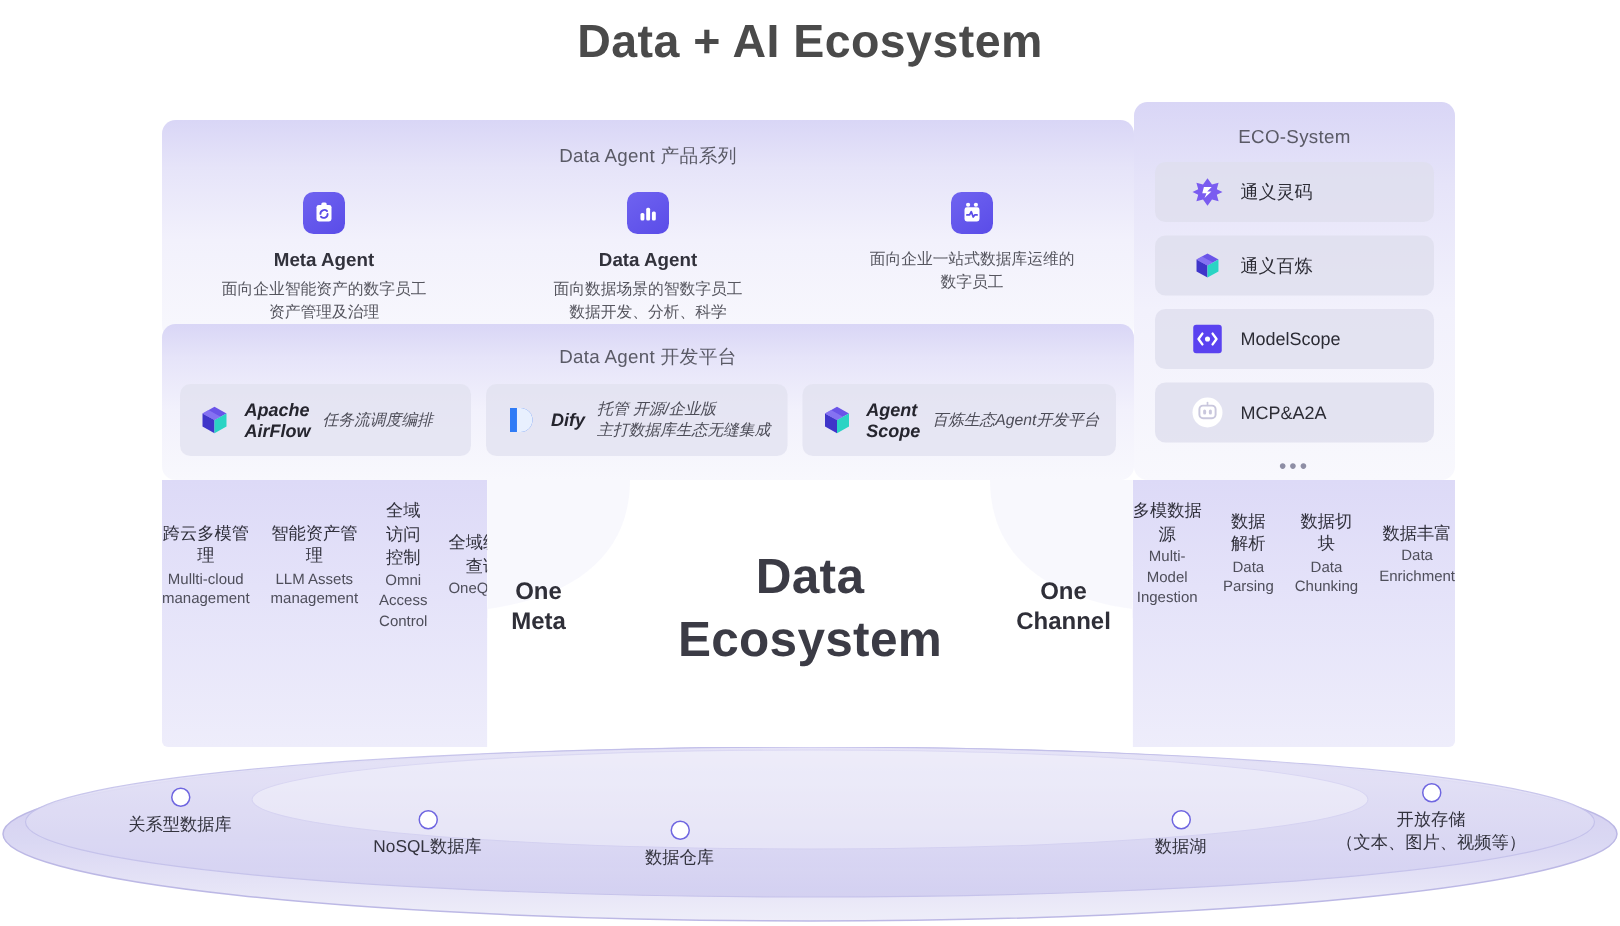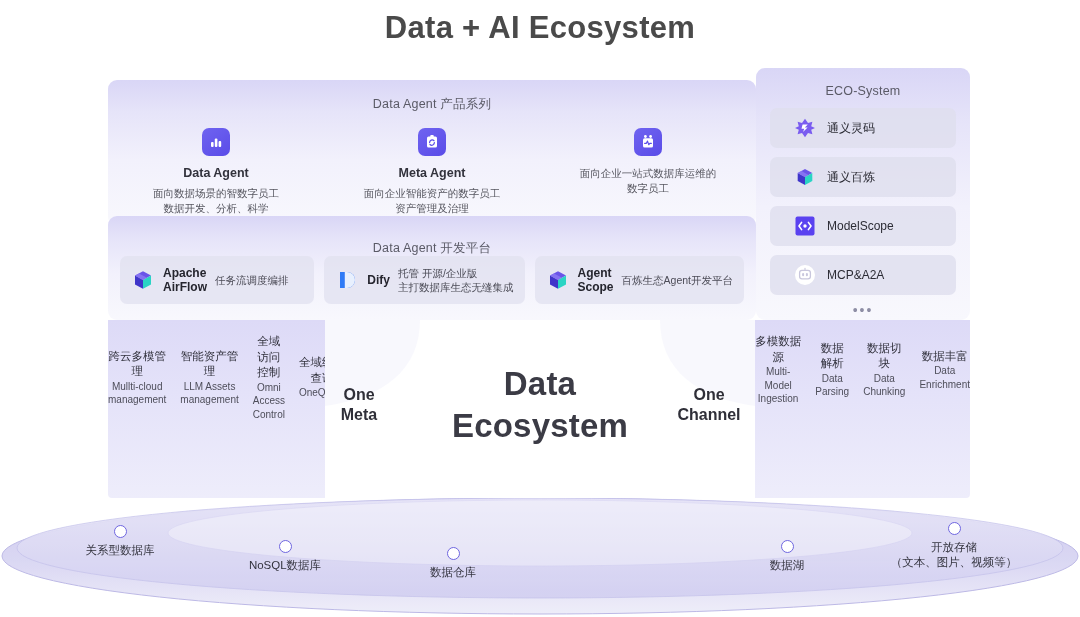--- a/index.html
+++ b/index.html
@@ -42,24 +42,24 @@
     width: 28px; height: 28px; margin: 0 auto 10px;
     border-radius: 7px;
     background: linear-gradient(145deg, #6f63f0, #5a4ce8);
     display: flex; align-items: center; justify-content: center;
   }
   .agent-name { font-size: 12.5px; font-weight: bold; color: #32323c; margin-bottom: 6px; }
   .agent-desc { font-size: 10.5px; color: #56565f; line-height: 1.45; }
 
   
   #devplat-panel { left: 108px; top: 216px; width: 648px; height: 104px; }
-  #devplat-panel .panel-title { margin-top: 24px; }
+  #devplat-panel .panel-title { margin-top: 14px; }
   .dev-row {
     position: absolute; top: 40px; left: 12px; right: 12px;
-    display: flex; gap: 10px;
+    display: flex; gap: 10px; font-style: italic;
   }
   .dev-card {
     flex: 1; height: 48px; border-radius: 7px;
     background: rgba(226,226,240,.78);
     display: flex; align-items: center; padding: 0 11px; gap: 8px;
   }
   .dev-logo { width: 24px; height: 24px; flex: none; position: relative; }
   .dev-brand { font-size: 12px; font-weight: bold; color: #25252e; line-height: 1.18; white-space: nowrap; }
   .dev-note { font-size: 10.5px; color: #4c4c57; line-height: 1.35; white-space: nowrap; }
 
@@ -150,41 +150,41 @@
     <ellipse cx="540" cy="533" rx="372" ry="33" fill="#ffffff" opacity=".34" stroke="#c8c5ec" stroke-width=".7"></ellipse>
   </svg>
 
   <div class="panel" id="agents-panel">
     <div class="panel-title">Data Agent 产品系列</div>
     <div class="agent-row">
 
       <div class="agent-card">
         <div class="agent-icon">
           <svg width="16" height="16" viewBox="0 0 16 16">
+            <rect x="3" y="2.6" width="10" height="11" rx="1.6" fill="#fff"></rect>
+            <rect x="6.2" y="1" width="3.6" height="2.6" rx="1.1" fill="#fff"></rect>
+            <path d="M5.6 8.6a2.6 2.6 0 0 1 4.4-1.9M10.4 8.6a2.6 2.6 0 0 1-4.4 1.9" fill="none" stroke="#5a4ce8" stroke-width="1.25" stroke-linecap="round"></path>
+          </svg>
+        </div>
+        <div class="agent-name">Meta Agent</div>
+        <div class="agent-desc">面向企业智能资产的数字员工</div>
+        <div class="agent-desc">资产管理及治理</div>
+      </div>
+
+      <div class="agent-card">
+        <div class="agent-icon">
+          <svg width="16" height="16" viewBox="0 0 16 16">
             <rect x="3" y="8" width="2.6" height="5" rx="1" fill="#fff"></rect>
             <rect x="6.8" y="4.5" width="2.6" height="8.5" rx="1" fill="#fff"></rect>
             <rect x="10.6" y="7" width="2.6" height="6" rx="1" fill="#fff"></rect>
           </svg>
         </div>
         <div class="agent-name">Data Agent</div>
         <div class="agent-desc">面向数据场景的智数字员工</div>
         <div class="agent-desc">数据开发、分析、科学</div>
-      </div>
-
-      <div class="agent-card">
-        <div class="agent-icon">
-          <svg width="16" height="16" viewBox="0 0 16 16">
-            <rect x="3" y="2.6" width="10" height="11" rx="1.6" fill="#fff"></rect>
-            <rect x="6.2" y="1" width="3.6" height="2.6" rx="1.1" fill="#fff"></rect>
-            <path d="M5.6 8.6a2.6 2.6 0 0 1 4.4-1.9M10.4 8.6a2.6 2.6 0 0 1-4.4 1.9" fill="none" stroke="#5a4ce8" stroke-width="1.25" stroke-linecap="round"></path>
-          </svg>
-        </div>
-        <div class="agent-name">Meta Agent</div>
-        <div class="agent-desc">面向企业智能资产的数字员工</div>
-        <div class="agent-desc">资产管理及治理</div>
       </div>
 
       <div class="agent-card">
         <div class="agent-icon">
           <svg width="16" height="16" viewBox="0 0 16 16">
             <circle cx="5.4" cy="2.5" r="1.4" fill="#fff"></circle>
             <circle cx="10.6" cy="2.5" r="1.4" fill="#fff"></circle>
             <rect x="3" y="4.2" width="10" height="9.4" rx="1.6" fill="#fff"></rect>
             <path d="M4.6 9.3h1.8l1.1-2.2 1.3 3.6 1-1.4h1.6" fill="none" stroke="#5a4ce8" stroke-width="1.15" stroke-linecap="round" stroke-linejoin="round"></path>
           </svg>

